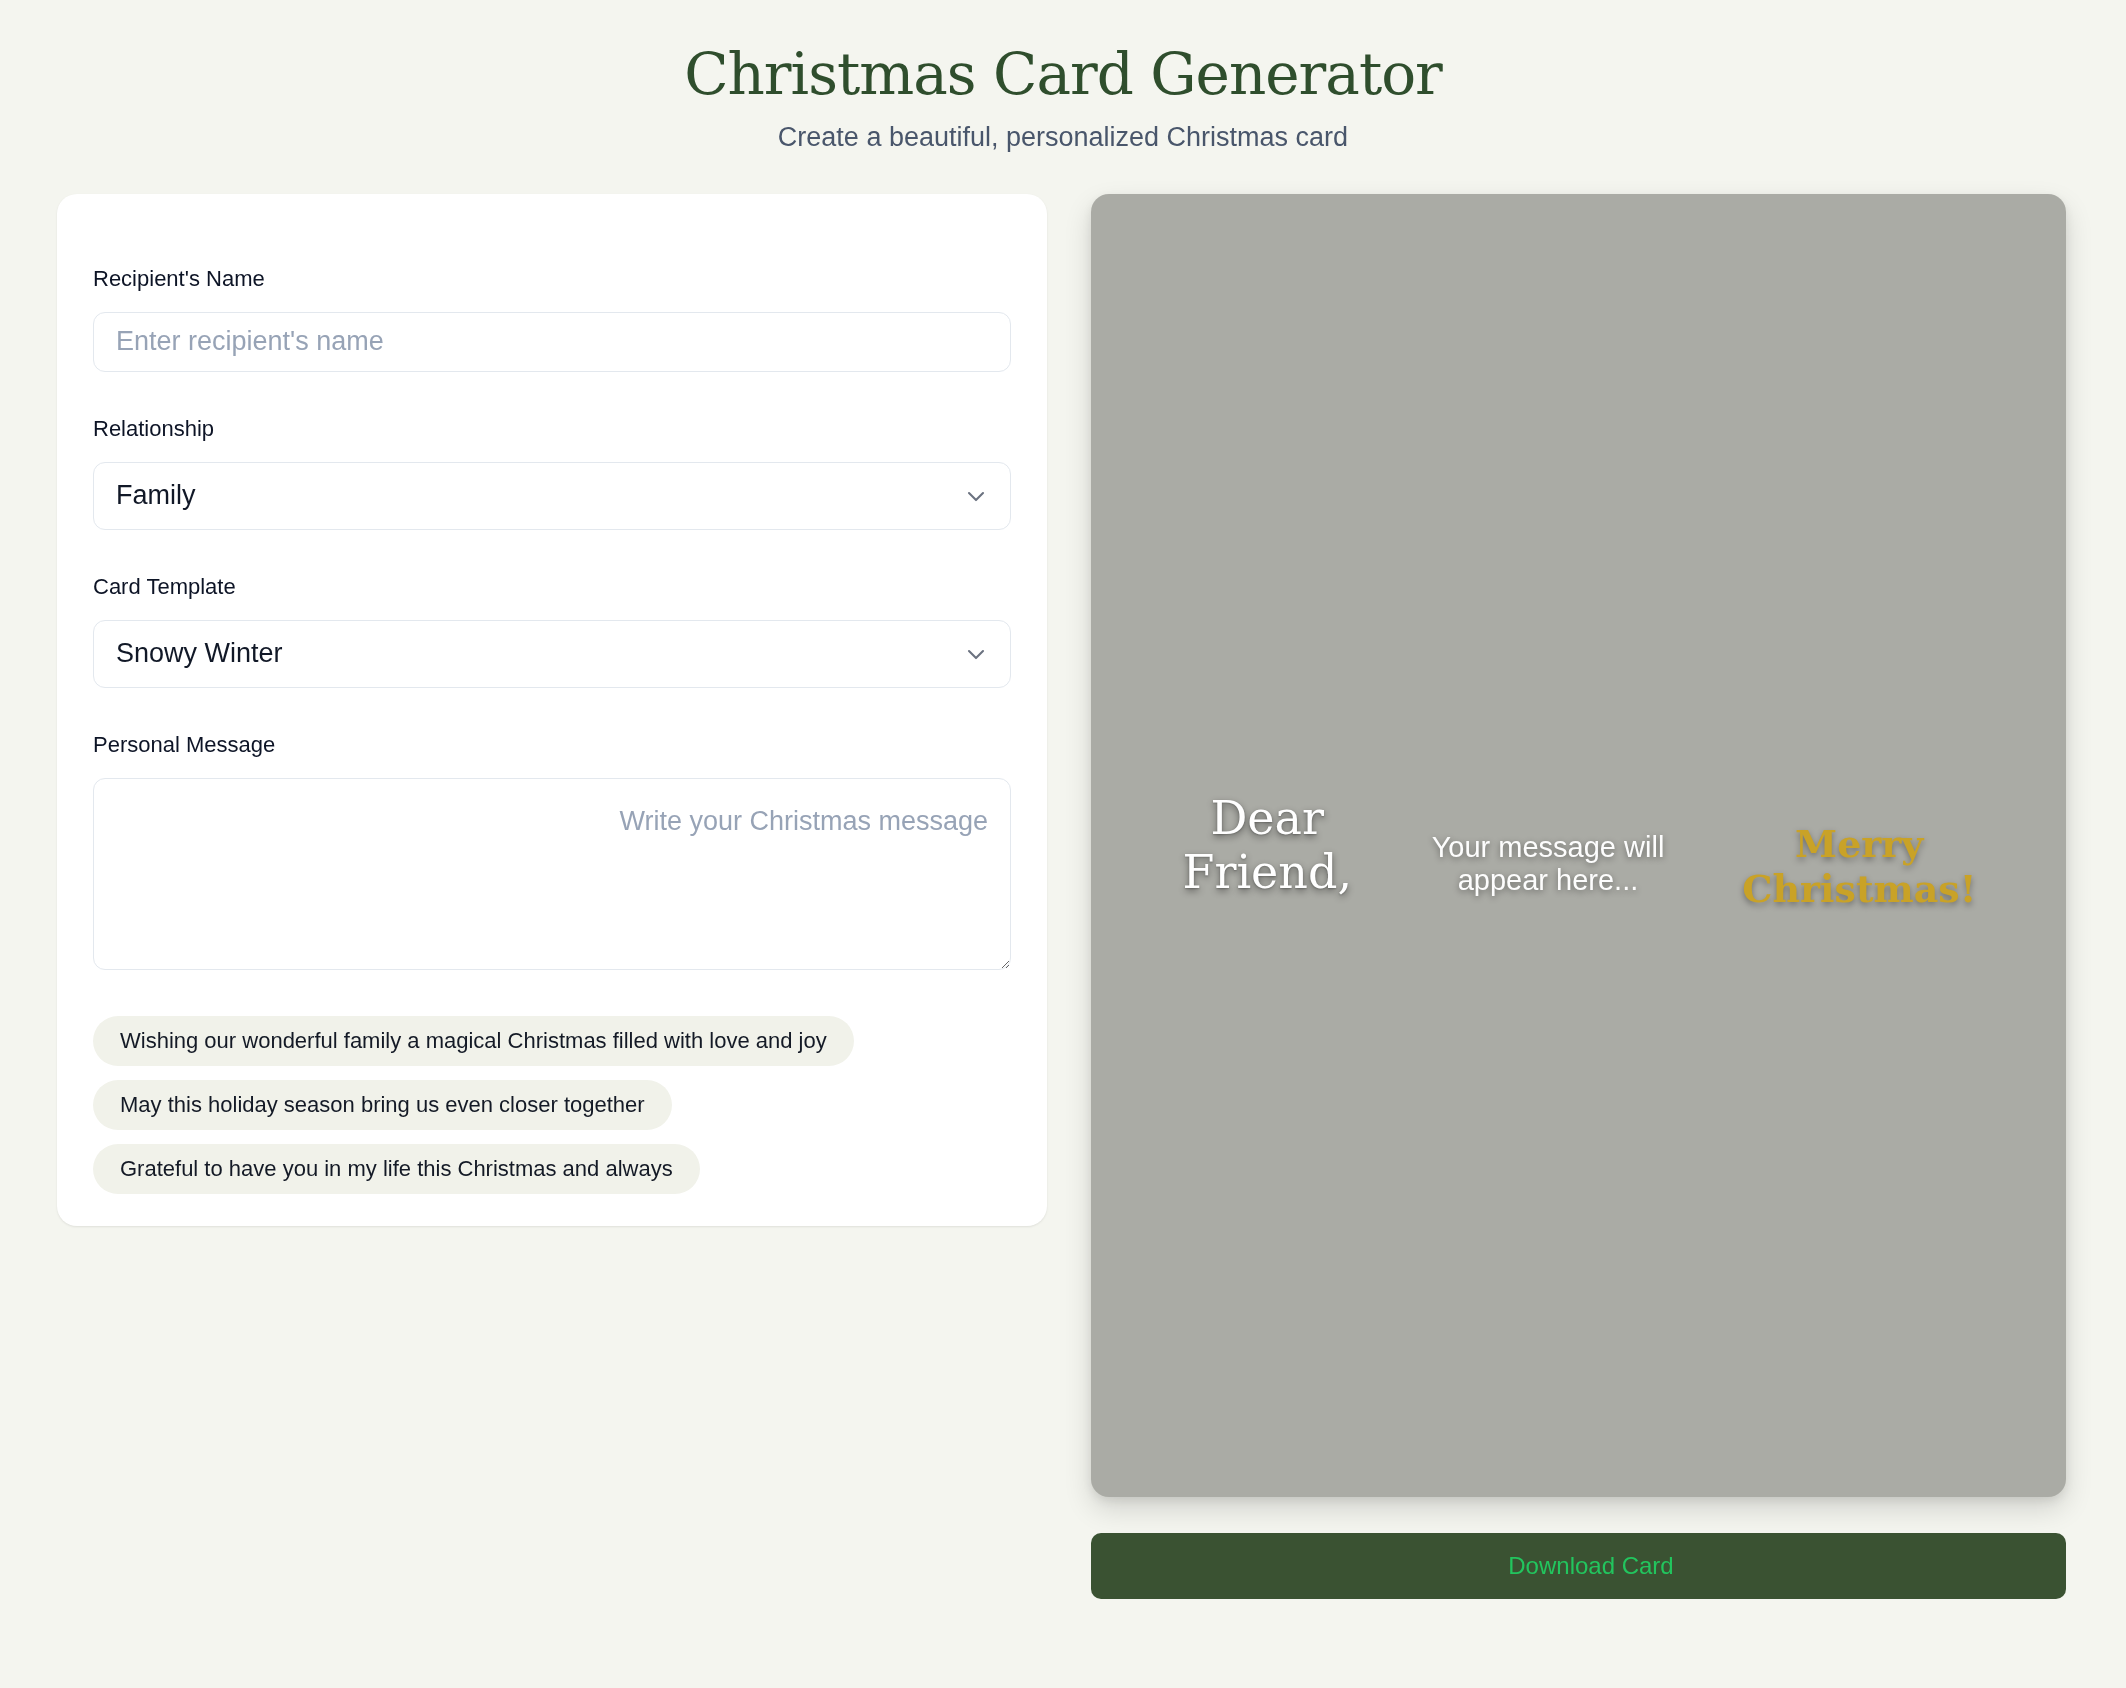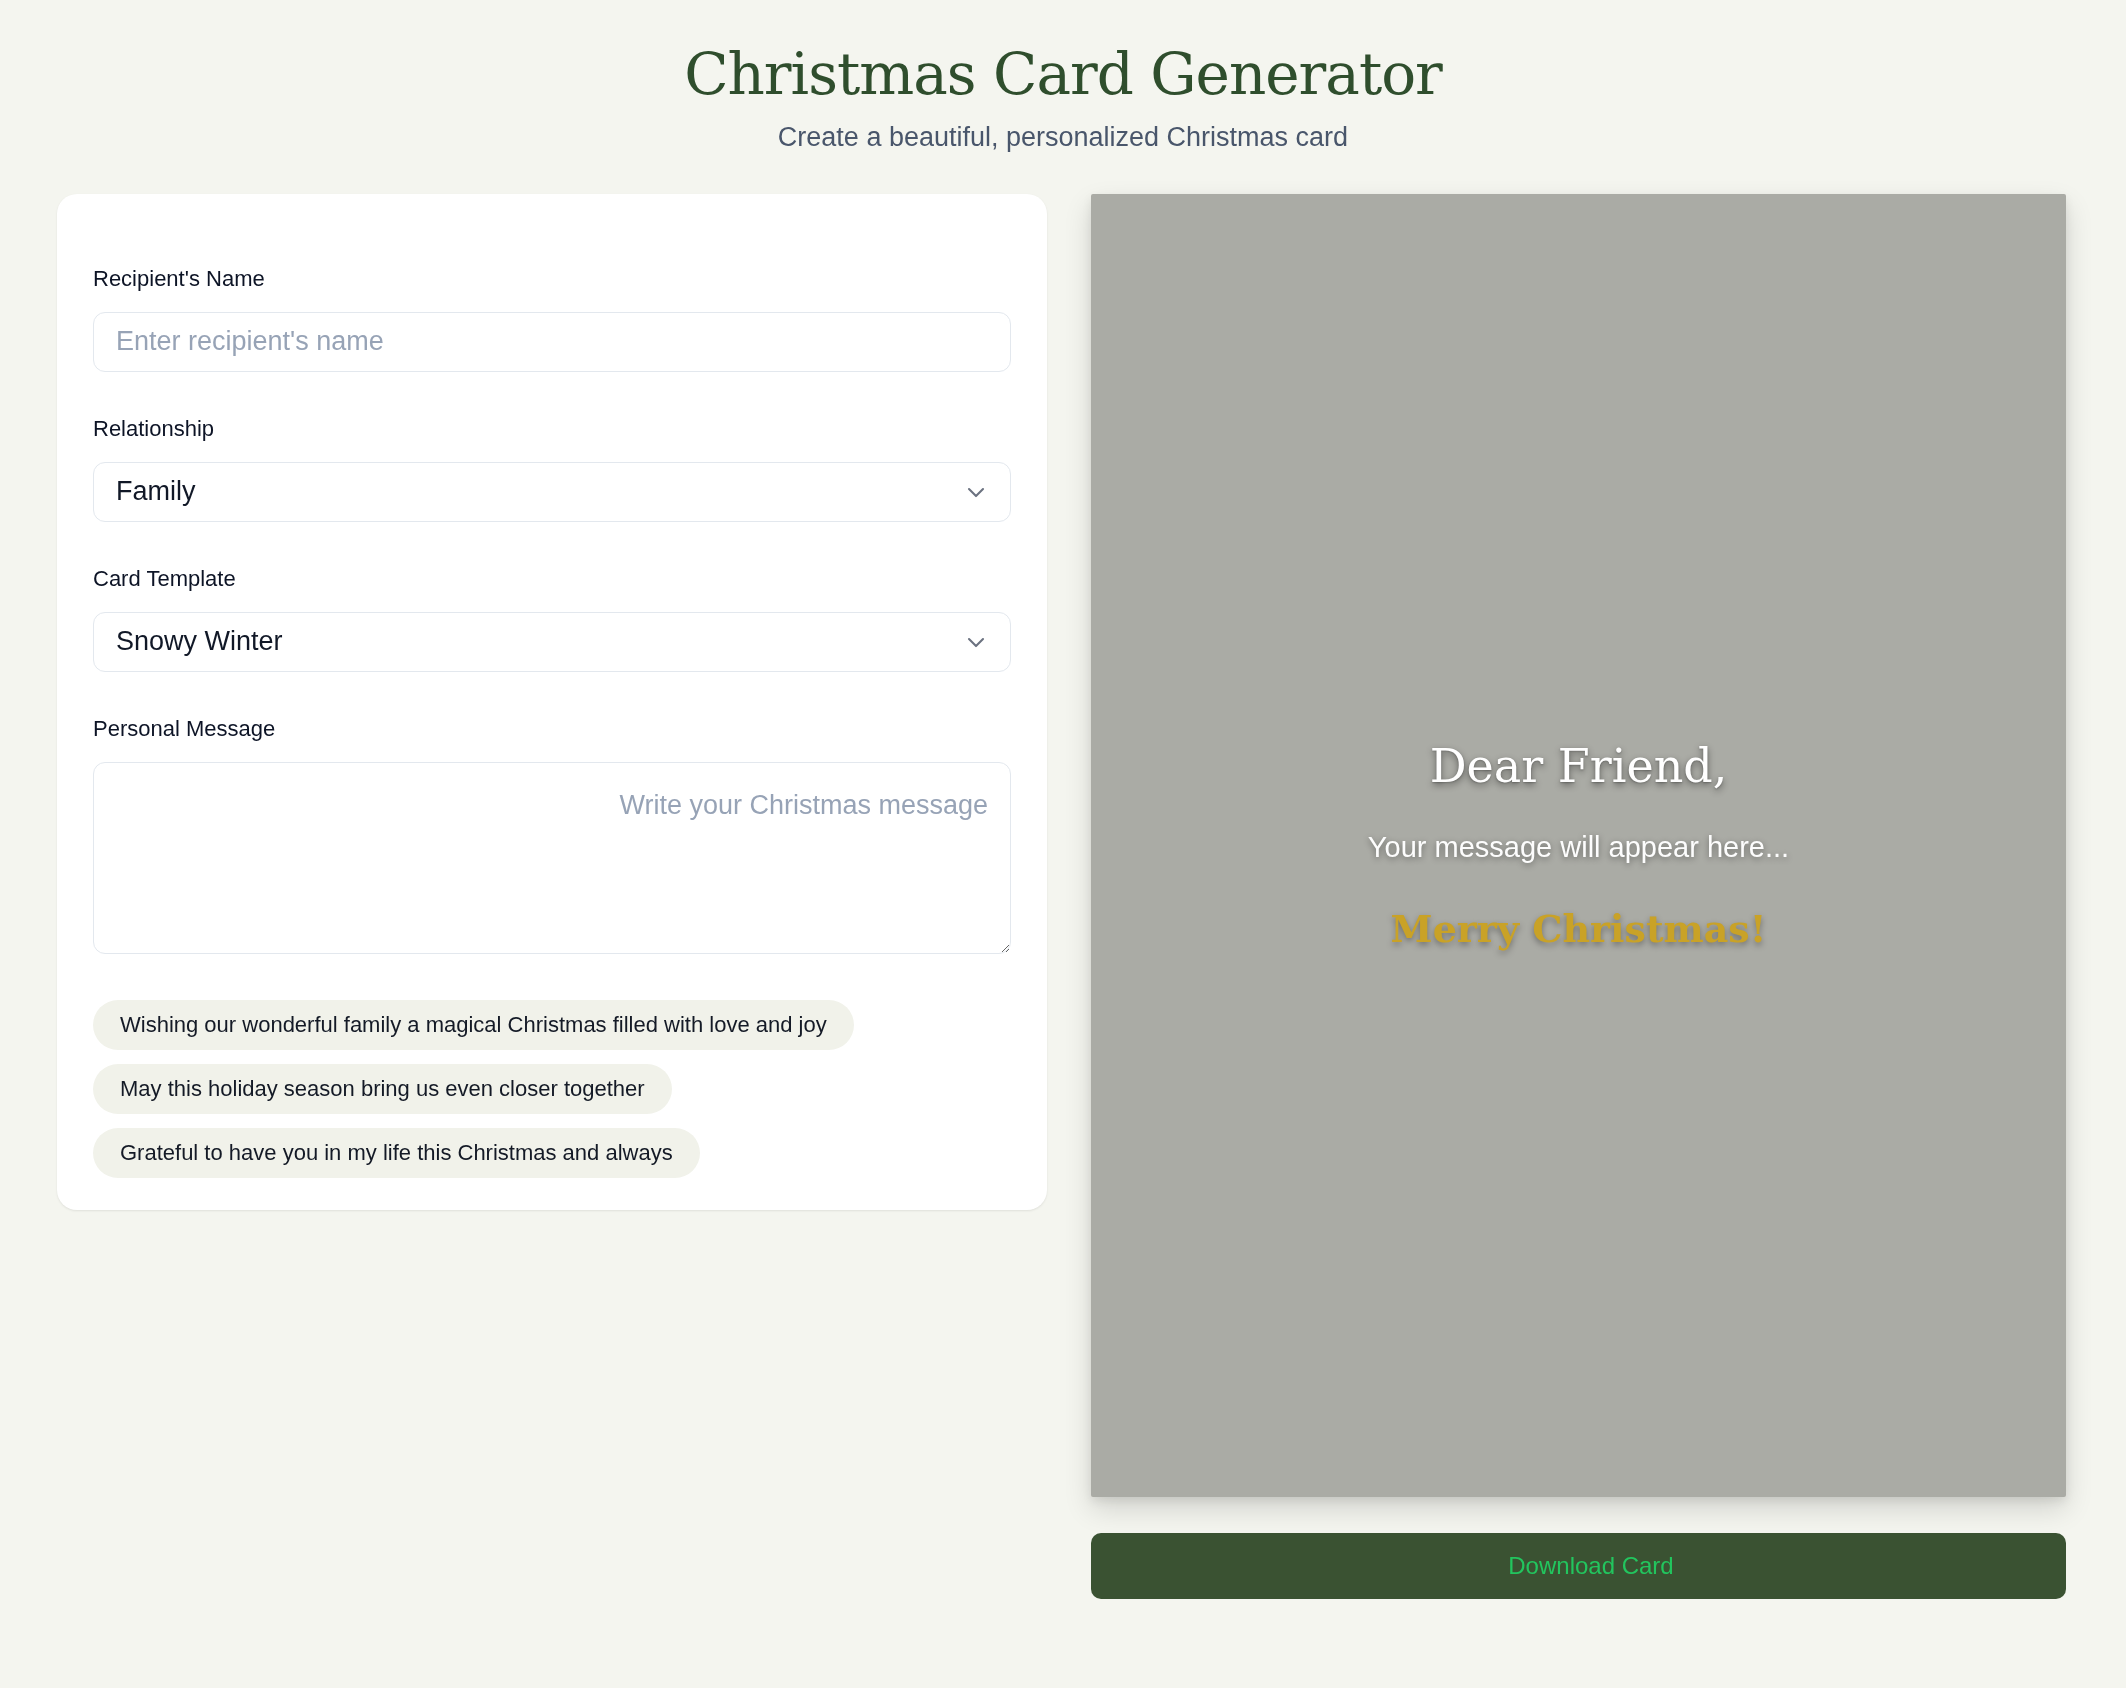--- a/index.html
+++ b/index.html
@@ -59,21 +59,21 @@
     font-size: 27px;
     color: #111827;
   }
   .text-input {
     height: 60px;
     padding: 0 22px;
     outline: none;
   }
   .text-input::placeholder, .textarea-input::placeholder { color: #97a3b6; }
   .select-box {
-    height: 60px;
+    height: 68px;
     padding: 0 20px 0 22px;
     display: flex;
     align-items: center;
     justify-content: space-between;
     cursor: pointer;
     user-select: none;
   }
   .select-value { font-size: 27px; color: #111827; }
   .chevron { width: 28px; height: 28px; flex: 0 0 auto; }
   .textarea-input {
@@ -97,24 +97,24 @@
     margin-bottom: 14px;
     cursor: pointer;
     white-space: nowrap;
   }
   .pill:last-child { margin-bottom: 0; }
   
   .preview-col { flex: 1 1 auto; display: flex; flex-direction: column; }
   .card-preview {
     height: 1303px;
     background: #aaaba5;
-    border-radius: 2px;
+    border-radius: 18px;
     box-shadow: 0 12px 28px rgba(0,0,0,0.14), 0 4px 10px rgba(0,0,0,0.08);
     display: flex;
-    flex-direction: column;
+    flex-direction: row;
     align-items: center;
     justify-content: center;
     text-align: center;
     padding: 0 60px;
   }
   .preview-greeting {
     font-family: "DejaVu Serif", "Liberation Serif", serif;
     font-size: 46px;
     color: #ffffff;
     text-shadow: 0 3px 7px rgba(0,0,0,0.45), 0 1px 2px rgba(0,0,0,0.25);

